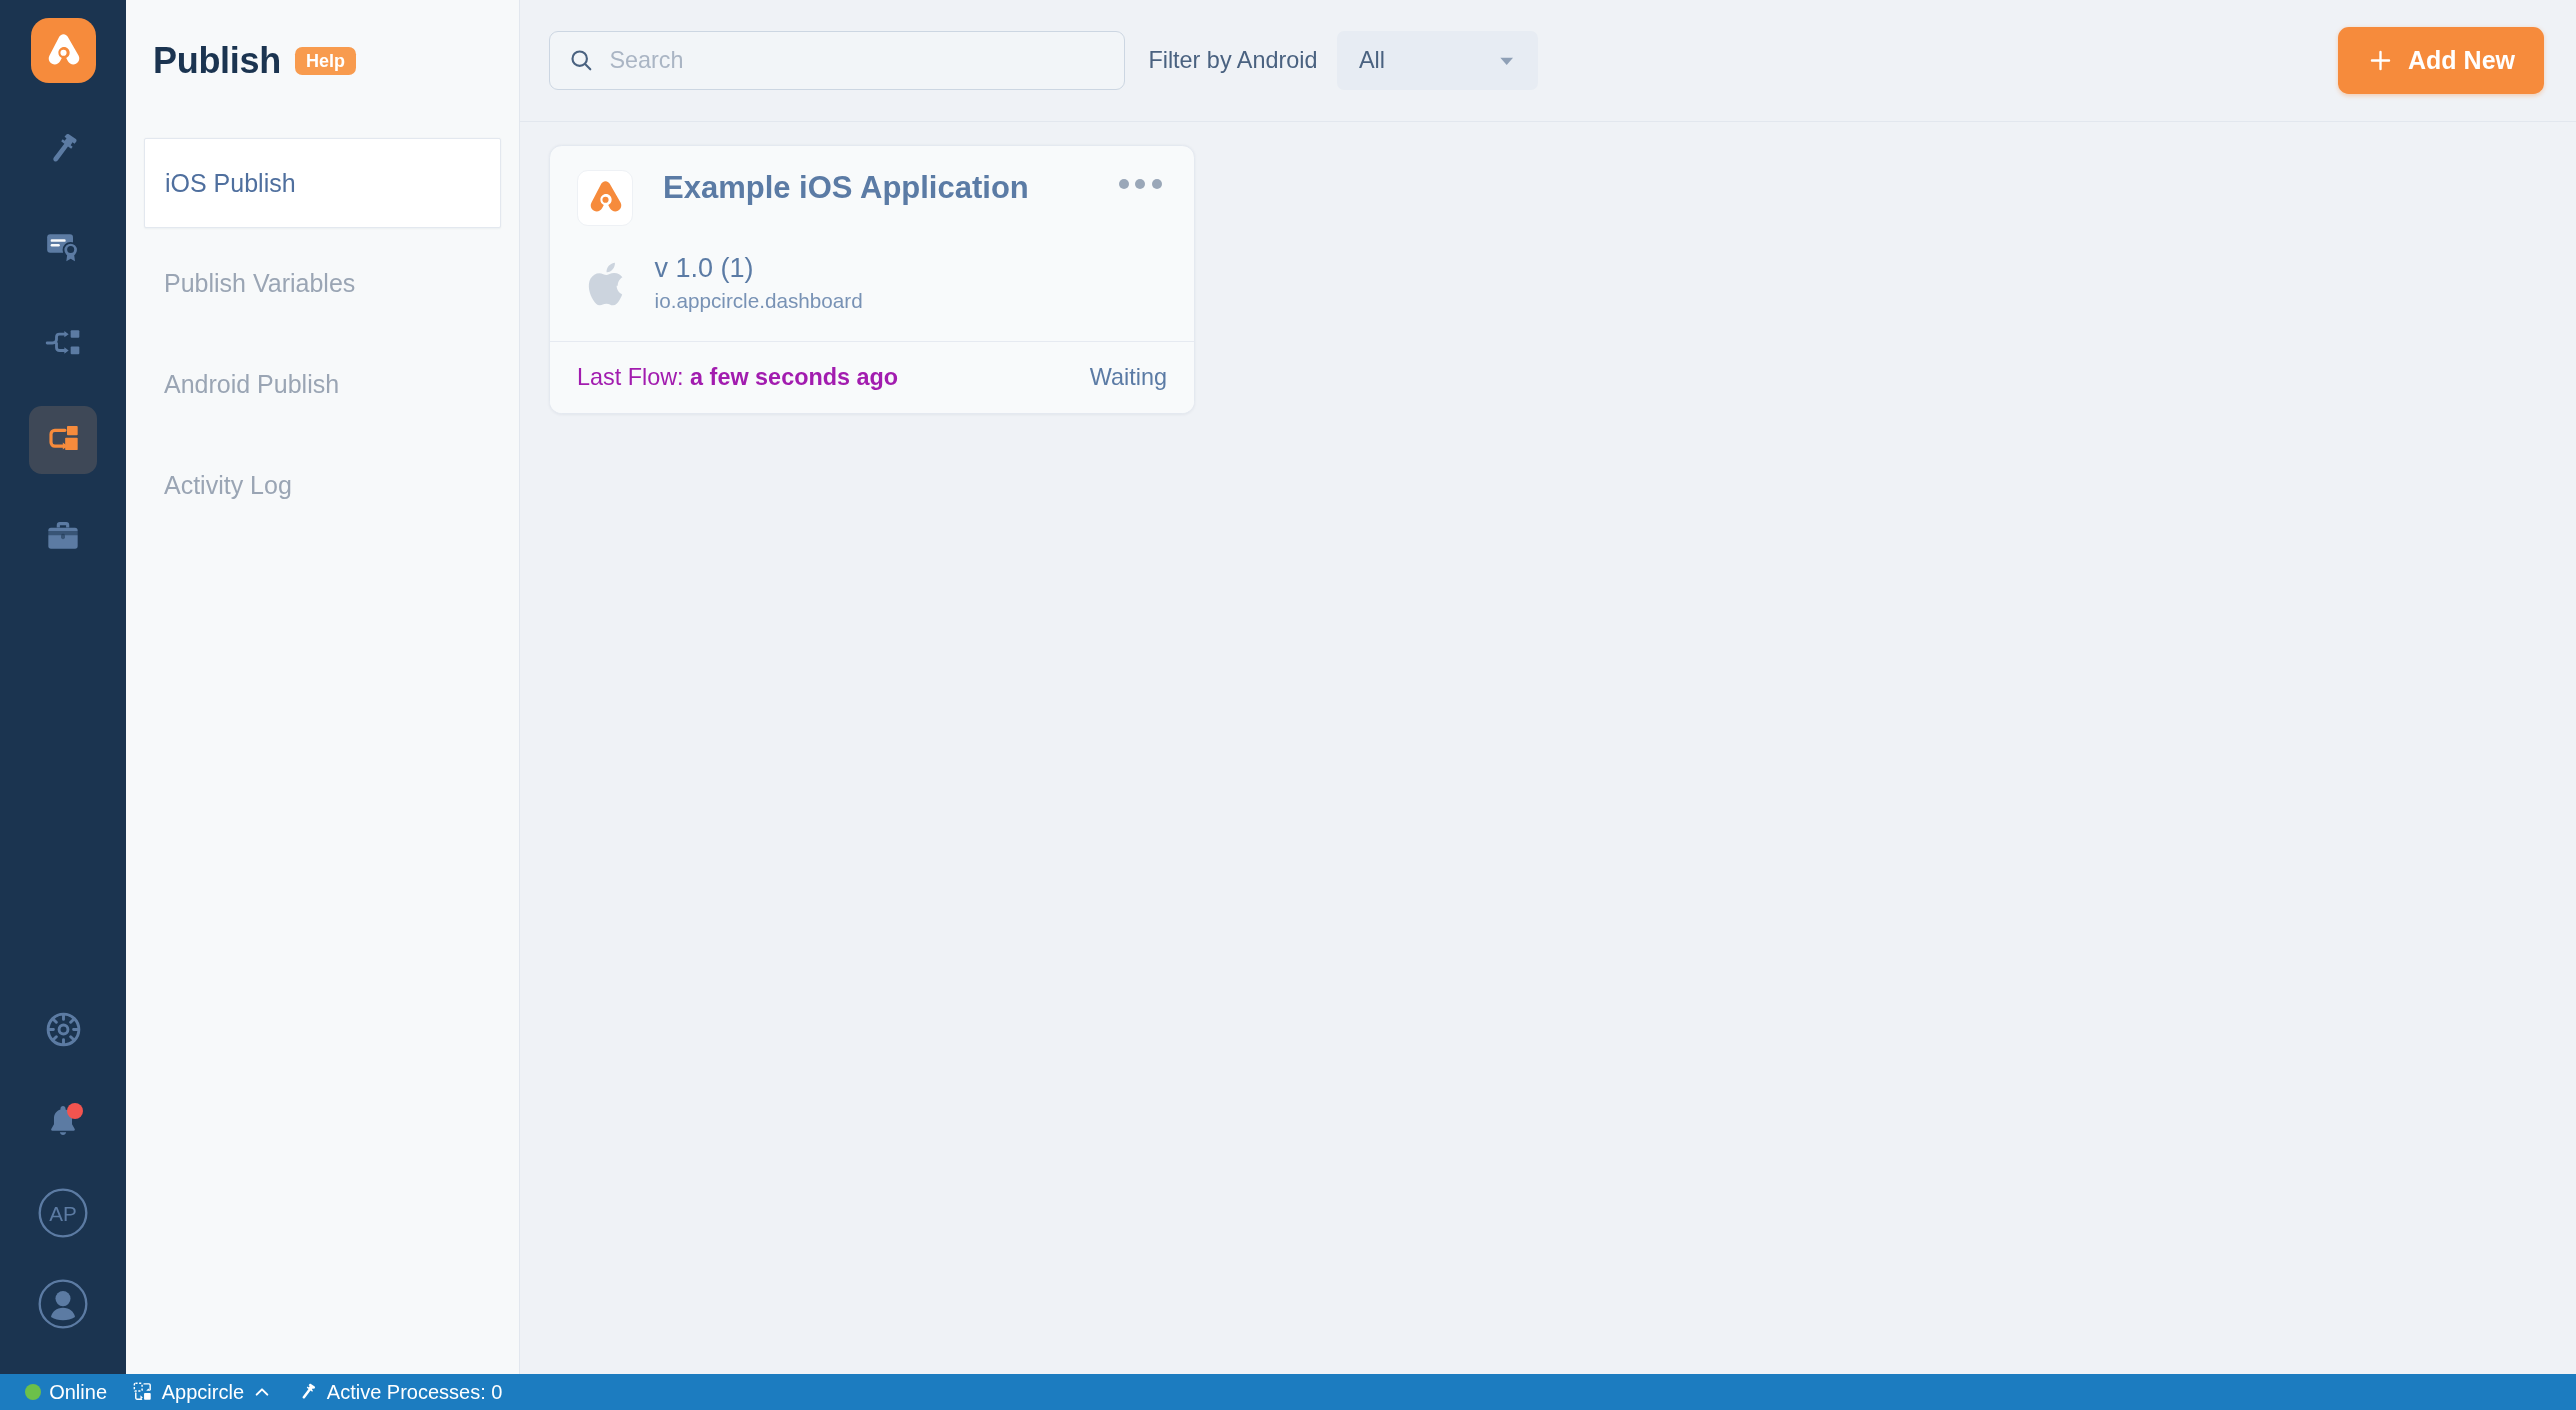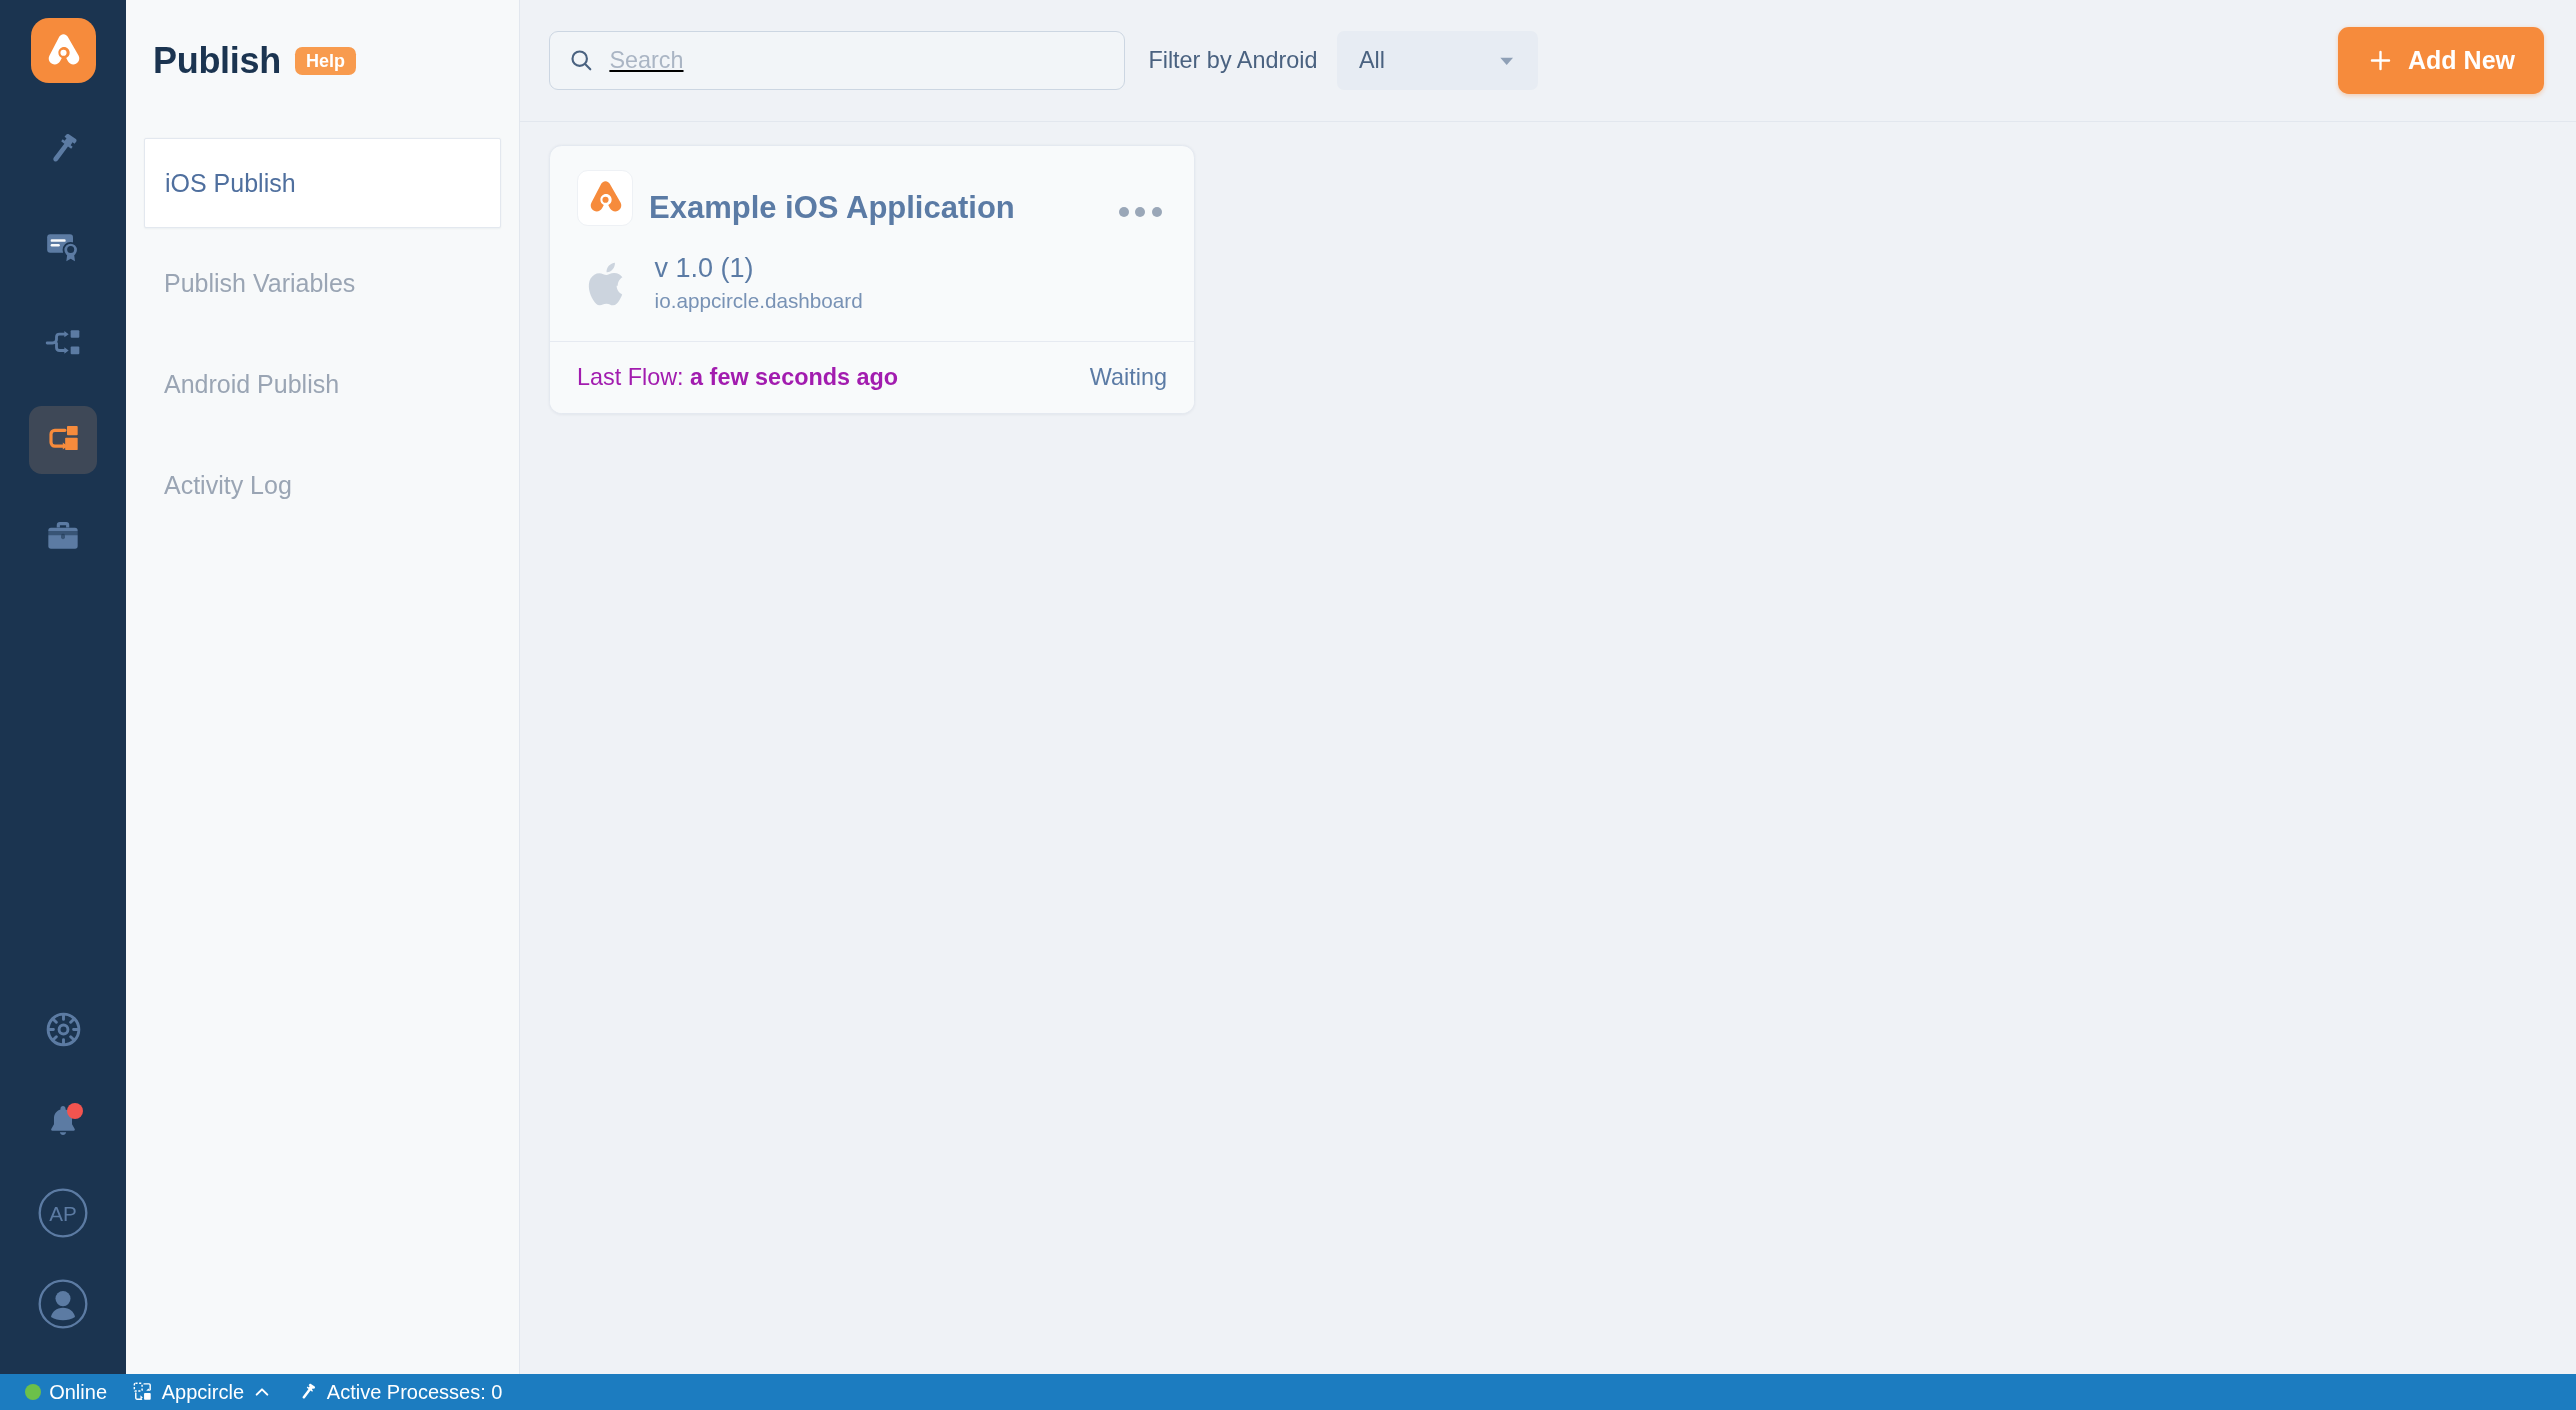--- a/index.html
+++ b/index.html
@@ -68,21 +68,21 @@
   
   .main { flex: 1 1 auto; display: flex; flex-direction: column; background: #eff2f6; min-width: 0; }
   .topbar {
     height: 122px; flex: 0 0 122px;
     border-bottom: 0.9px solid #e2e7ee;
     display: flex; align-items: center; padding: 0 32px 0 29px; gap: 0;
   }
   .search-box {
     width: 576px; height: 59px; background: #f2f5f8;
     border: 0.9px solid #ccd6e2; border-radius: 9px;
-    display: flex; align-items: center; gap: 14.4px; padding: 0 18px; text-decoration: underline;
+    display: flex; align-items: center; gap: 14.4px; padding: 0 18px;
   }
   .search-ph { font-size: 23.4px; color: #aab5c4; }
   .filter-label { font-size: 23.4px; color: #4a6280; margin-left: 23.4px; margin-right: 20px; white-space: nowrap; }
   .filter-select {
     width: 201px; height: 59px; background: #e7ecf3; border-radius: 7.2px;
     display: flex; align-items: center; justify-content: space-between;
     padding: 0 20px 0 21.6px;
   }
   .filter-value { font-size: 23.4px; color: #4a6280; }
   .spacer { flex: 1 1 auto; }
@@ -95,21 +95,21 @@
   .content { flex: 1 1 auto; padding: 23.4px 29px; overflow: hidden; }
 
   
   .card {
     width: 646px; background: #f8fafb;
     border: 0.9px solid #e4e9f0; border-radius: 12.6px;
     box-shadow: 0 0.9px 2.7px rgba(27,52,80,.06);
     overflow: hidden;
   }
   .card-body { padding: 23.4px 27px 27px; }
-  .card-head { display: flex; align-items: flex-end; gap: 16px; }
+  .card-head { display: flex; align-items: flex-start; gap: 30px; }
   .app-icon {
     width: 56px; height: 56px; background: #ffffff; border-radius: 10.8px;
     display: flex; align-items: center; justify-content: center;
     border: 0.9px solid #eef1f5; flex: 0 0 56px;
   }
   .app-title { font-size: 31px; font-weight: bold; color: #5b7ba5; flex: 1 1 auto; }
   .dots { display: flex; gap: 6.3px; padding: 9px 5.4px; }
   .dots i { width: 10px; height: 10px; border-radius: 50%; background: #9aa7b8; display: block; }
   .card-meta { display: flex; align-items: center; gap: 23.4px; margin-top: 27px; padding-left: 7.2px; }
   .ver { font-size: 27px; color: #5b7ba5; line-height: 1.15; }

